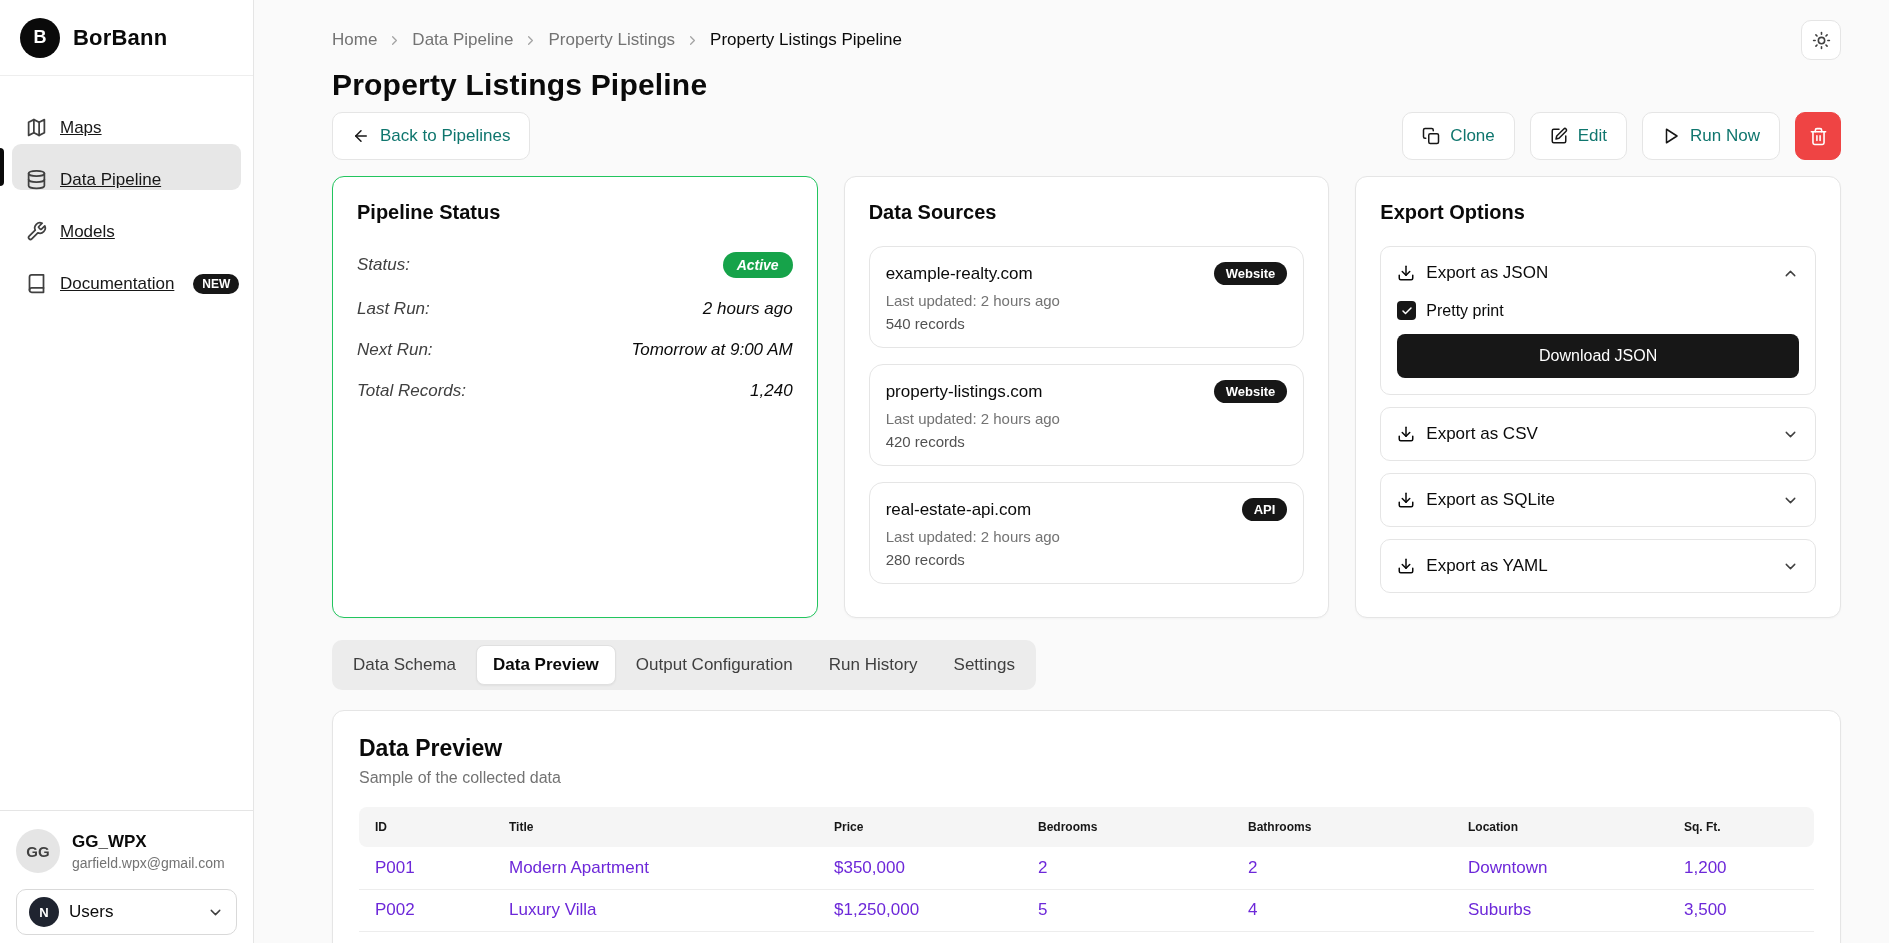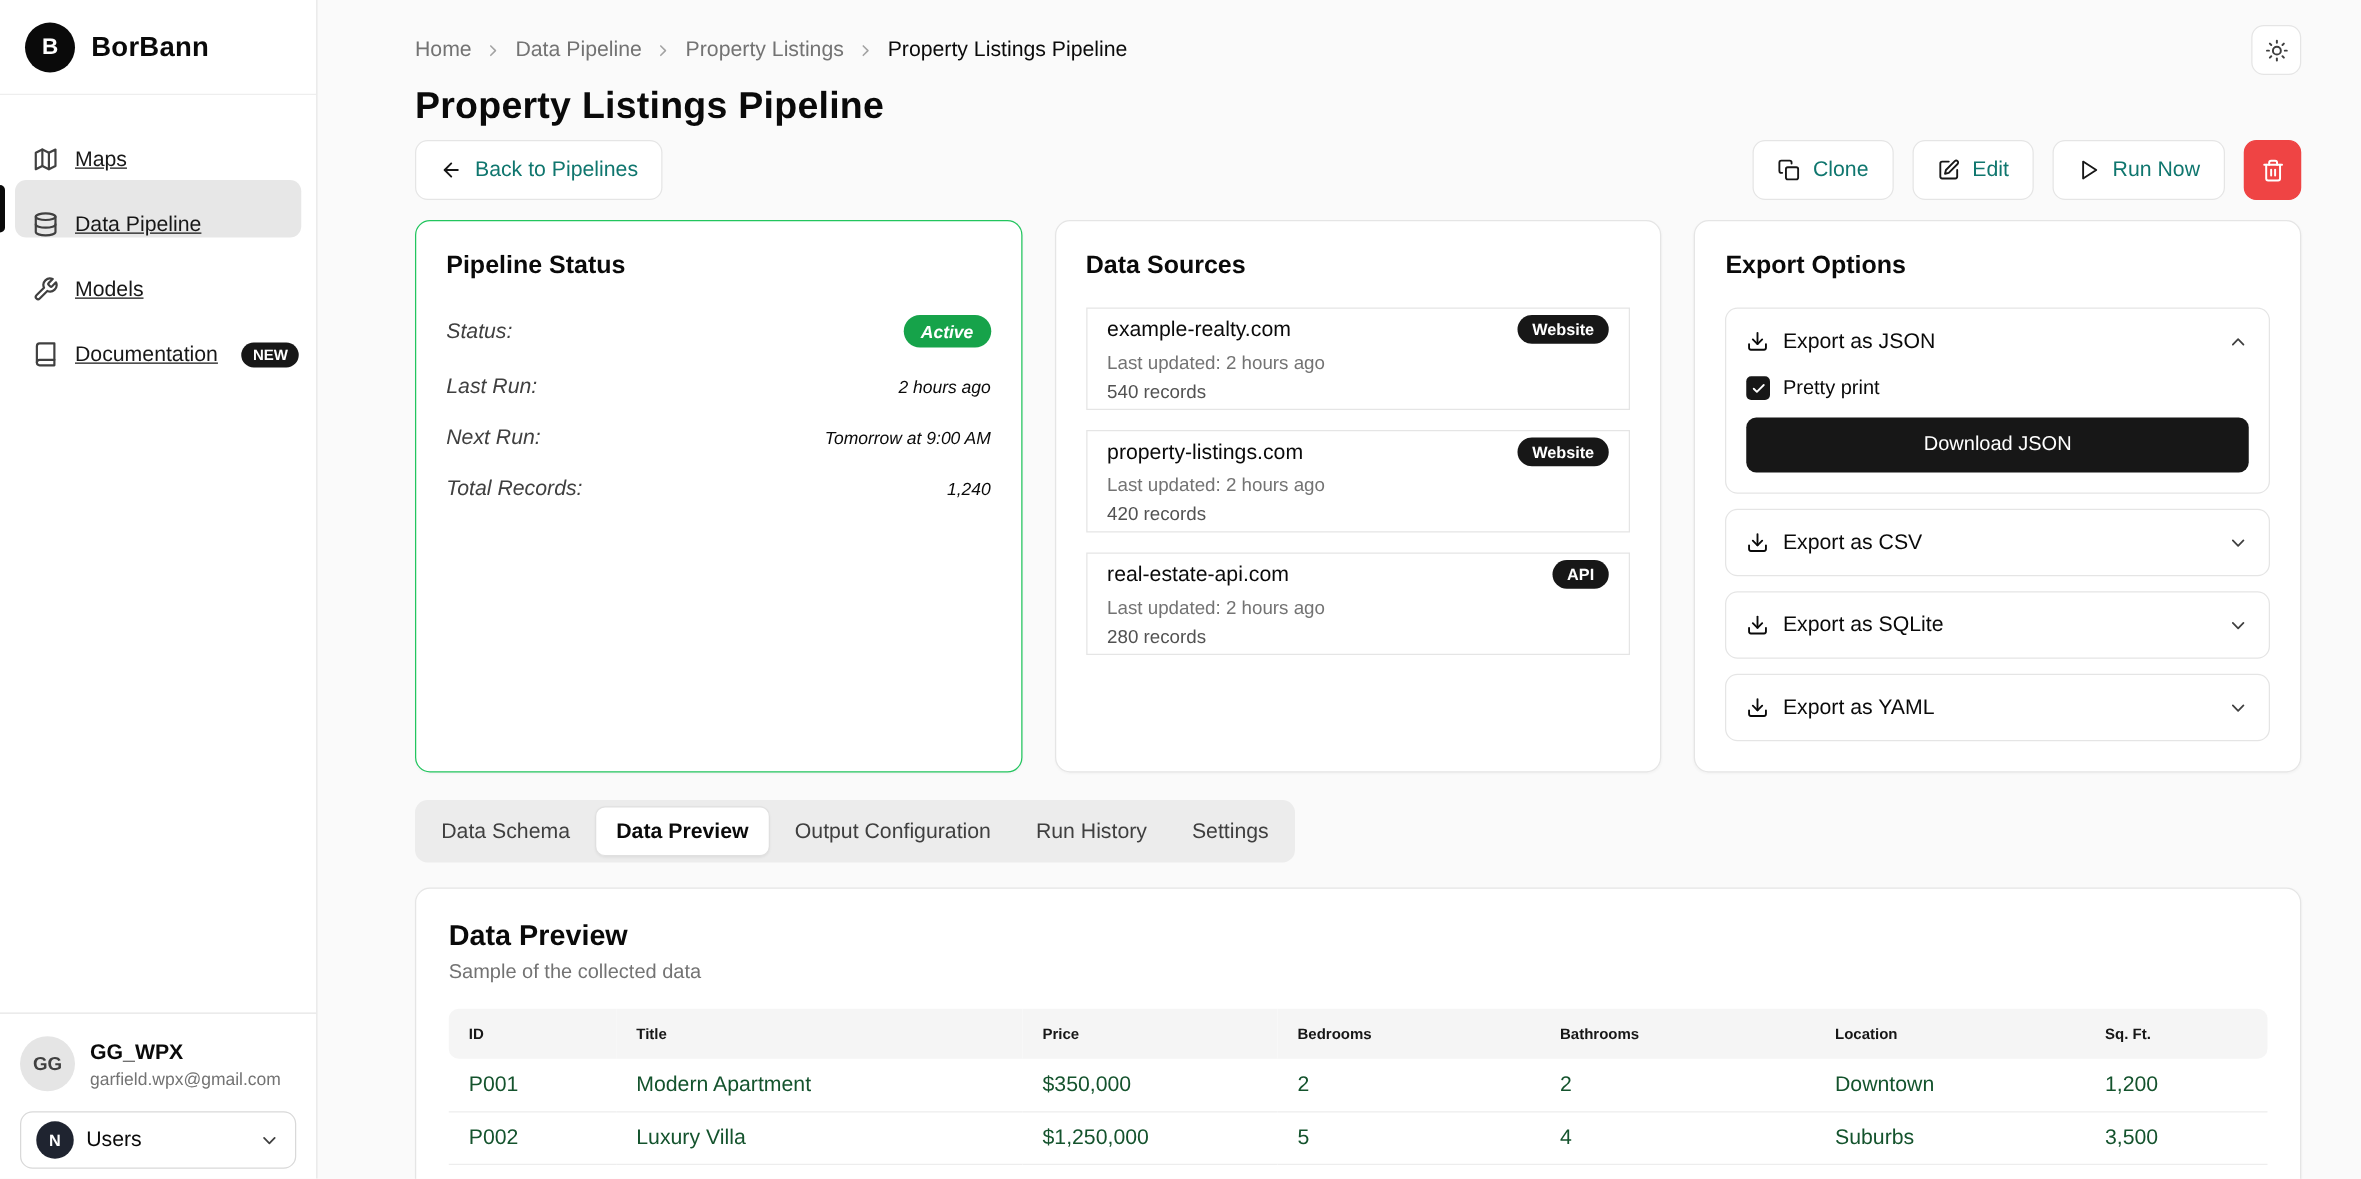--- a/index.html
+++ b/index.html
@@ -69,25 +69,25 @@
 
   
   .cards-grid { margin-top:16px; display:grid; grid-template-columns:repeat(3,1fr); gap:26px; height:436px; }
   .card { background:#fff; border:1px solid #e5e5e5; border-radius:12px; padding:24px; box-shadow:0 1px 2px rgba(0,0,0,.03); }
   .card-status { border:1.5px solid #22c55e; }
   .card-title { font-size:20px; font-weight:700; }
 
   .status-rows { margin-top:28px; display:flex; flex-direction:column; gap:21px; }
   .status-row { display:flex; align-items:center; justify-content:space-between;font-style:italic; }
   .status-label { color:#404040; font-size:17px; }
-  .status-value { font-size:14px; font-weight:500; }
+  .status-value { font-size:17px; font-weight:500; }
   .pill-green { background:#16a34a; color:#fff; font-size:14px; font-weight:700; padding:5px 14px; border-radius:999px; }
 
   .sources { margin-top:22px; display:flex; flex-direction:column; gap:16px; }
-  .source-item { border:1px solid #e5e5e5; border-radius:0; padding:5px 16px; }
+  .source-item { border:1px solid #e5e5e5; border-radius:14px; padding:15px 16px; }
   .source-top { display:flex; align-items:center; justify-content:space-between; }
   .source-name { font-size:17px; font-weight:500; }
   .pill-dark { background:#171717; color:#fff; font-size:13px; font-weight:600; padding:4px 12px; border-radius:999px; }
   .source-updated { margin-top:7px; font-size:15px; color:#737373; }
   .source-records { margin-top:6px; font-size:15px; color:#525252; }
 
   .exports { margin-top:22px; display:flex; flex-direction:column; gap:12px; }
   .export-item { border:1px solid #e5e5e5; border-radius:10px; background:#fff; }
   .export-head { display:flex; align-items:center; gap:11px; height:52px; padding:0 16px; cursor:pointer; }
   .export-label { font-size:17px; font-weight:500; }
@@ -104,21 +104,21 @@
   .tab.active { background:#fff; border:1px solid #e0e0e0; color:#0a0a0a; font-weight:600; box-shadow:0 1px 2px rgba(0,0,0,.05); }
 
   
   .preview-card { margin-top:20px; background:#fff; border:1px solid #e5e5e5; border-radius:12px; padding:24px 26px; height:420px; box-shadow:0 1px 2px rgba(0,0,0,.03); }
   .preview-title { font-size:23px; font-weight:700; }
   .preview-sub { margin-top:7px; font-size:16px; color:#737373; }
   table { margin-top:20px; width:100%; border-collapse:collapse; font-size:17px; }
   thead th { background:#f5f5f5; text-align:left; font-weight:600; font-size:12px; color:#171717; height:40px; padding:0 10px 0 16px; }
   thead th:first-child { border-radius:8px 0 0 8px; }
   thead th:last-child { border-radius:0 8px 8px 0; }
-  tbody td { height:42px; padding:0 10px 0 16px; border-bottom:1px solid #ededed; color:#14532d; }
+  tbody td { height:42px; padding:0 10px 0 16px; border-bottom:1px solid #ededed; color:#6d28d9; }
 </style>
 </head>
 <body>
 
 <aside class="sidebar">
   <div class="brand">
     <div class="brand-logo">B</div>
     <div class="brand-name">BorBann</div>
   </div>
 

